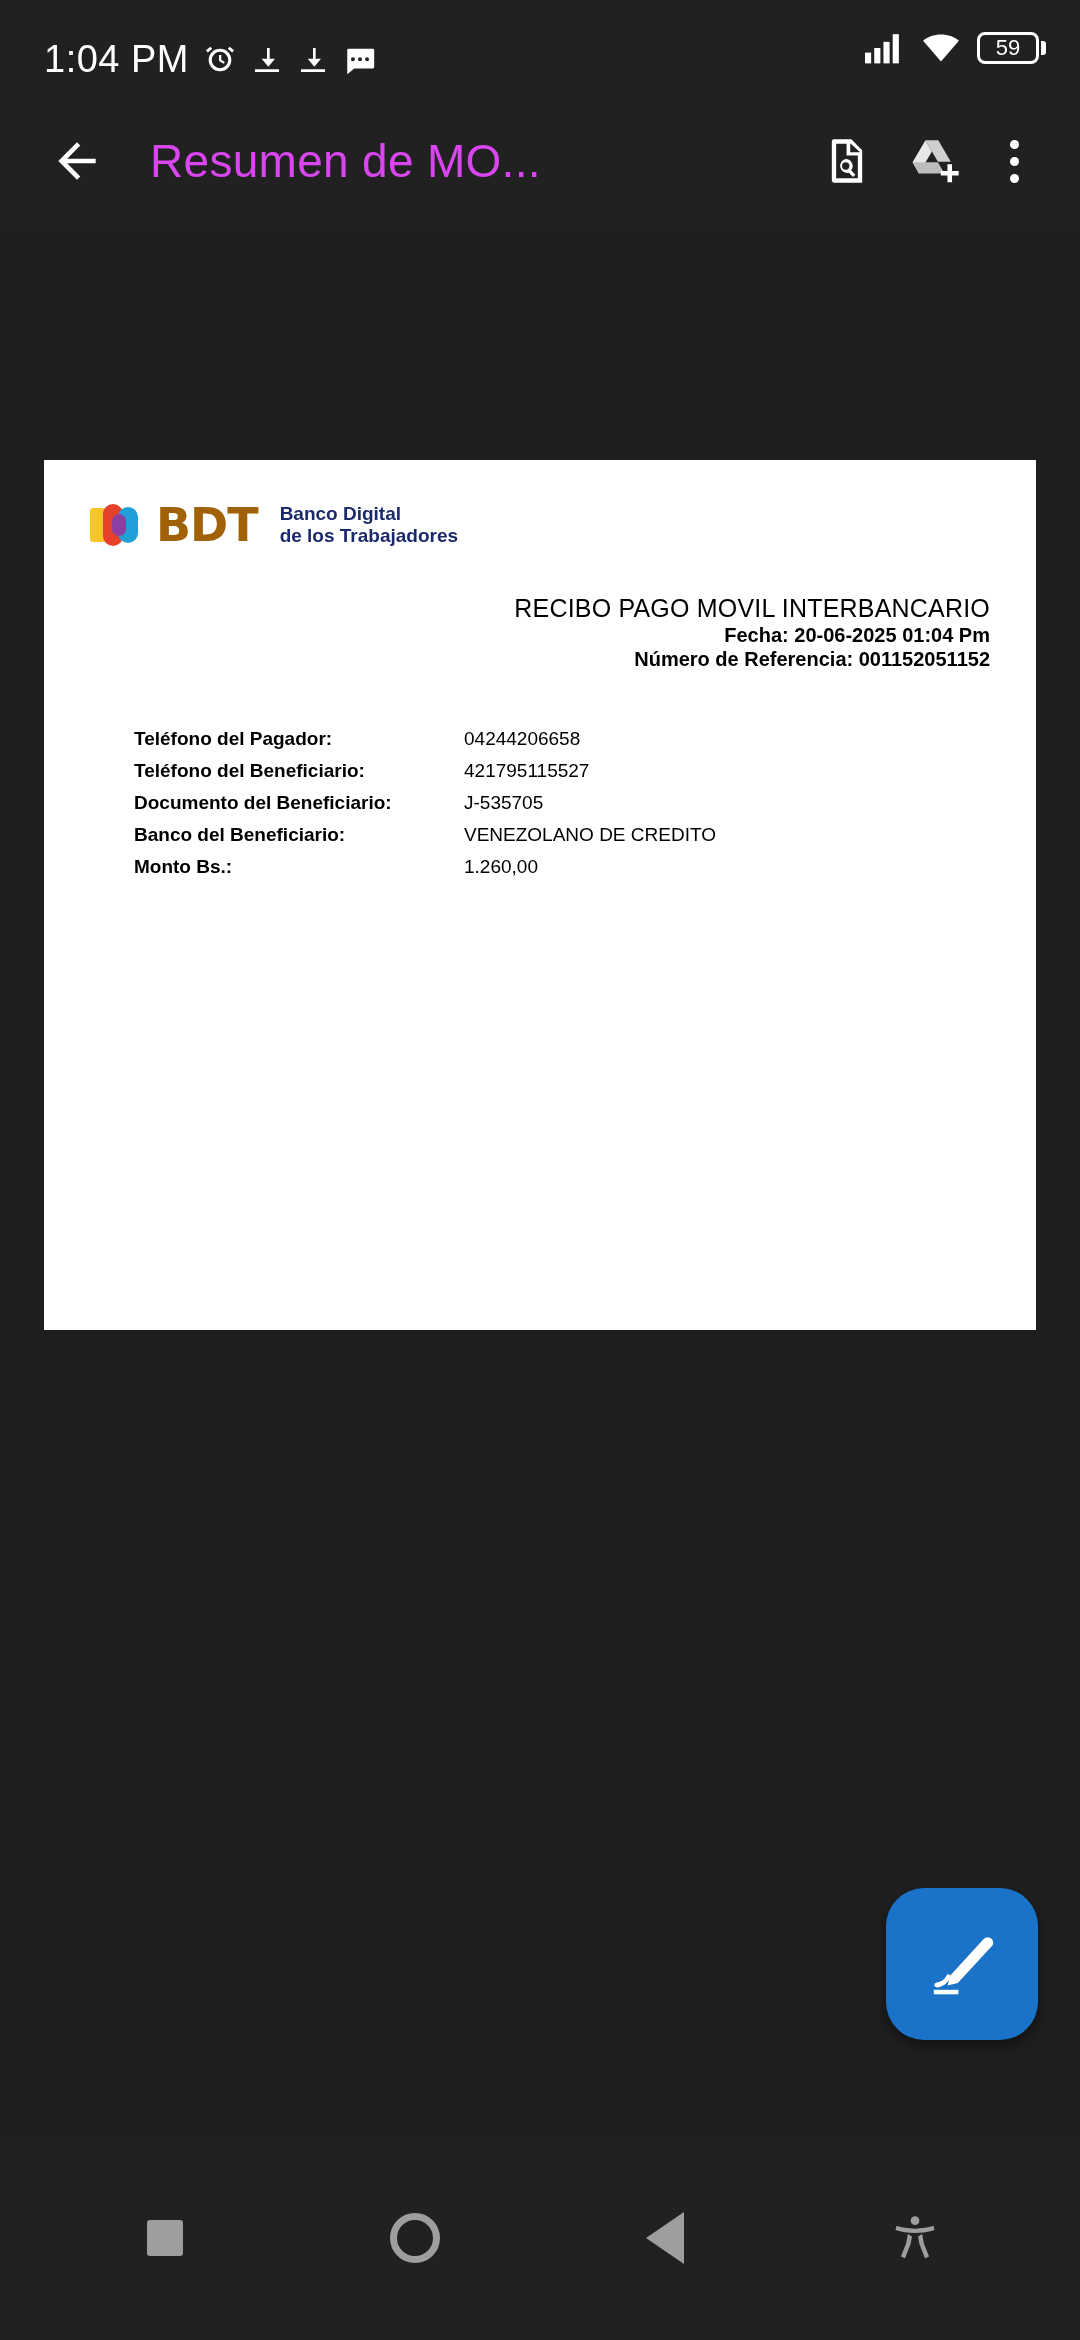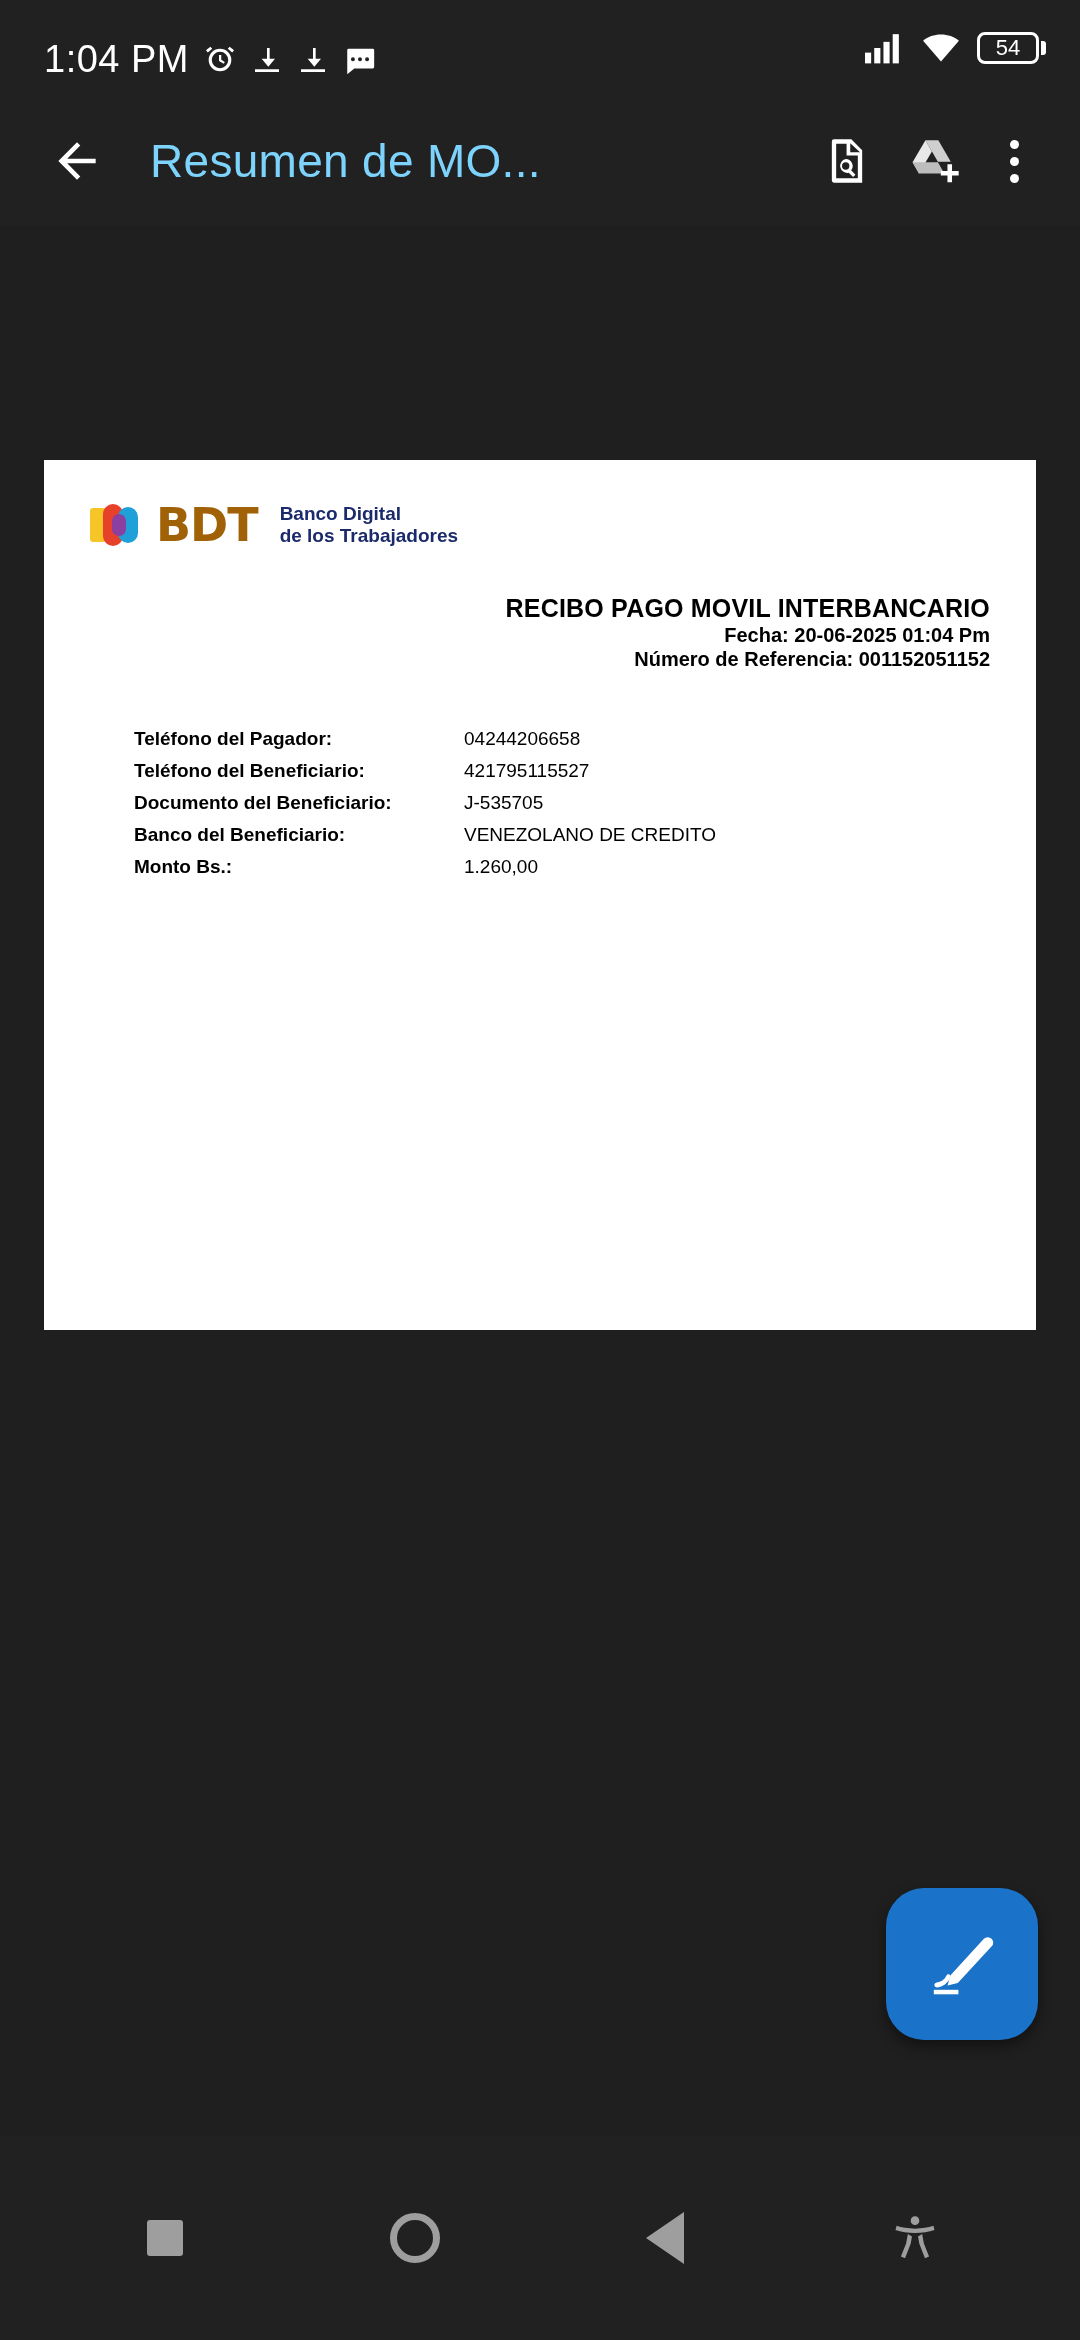--- a/index.html
+++ b/index.html
@@ -79,21 +79,21 @@
   }
   .back-btn {
     width: 74px;
     height: 74px;
     display: flex;
     align-items: center;
     justify-content: center;
     flex: 0 0 auto;
   }
   .app-title {
-    color: #7dd3fc;
+    color: #d946ef;
     font-size: 46px;
     font-weight: 400;
     margin-left: 26px;
     white-space: nowrap;
     overflow: hidden;
     flex: 1 1 auto;
     letter-spacing: 0.3px;
   }
   .bar-action {
     width: 78px;
@@ -181,21 +181,21 @@
   }
 
   
   .receipt-head {
     text-align: right;
     margin-top: 46px;
     color: #000000;
   }
   .receipt-title {
     font-size: 25px;
-    font-weight: bold;
+    font-weight: normal;
     letter-spacing: 0.2px;
   }
   .receipt-sub {
     font-size: 20px;
     font-weight: bold;
     margin-top: 1px;
   }
 
   
   .details {
@@ -314,21 +314,21 @@
       </svg>
     </span>
 
     <span>
       <svg class="icon-white" width="40" height="32" viewBox="0 0 24 20">
         <path d="M12 18.5l11.2-13C20.2 3 16.3 1.6 12 1.6S3.8 3 .8 5.5L12 18.5z"></path>
       </svg>
     </span>
 
     <span class="battery">
-      <span class="battery-body">54</span>
+      <span class="battery-body">59</span>
       <span class="battery-cap"></span>
     </span>
   </div>
 </div>
 
 <div class="app-bar">
   <div class="back-btn">
     <svg class="icon-white" width="56" height="56" viewBox="0 0 24 24">
       <path d="M20 11H7.8l5.6-5.6L12 4l-8 8 8 8 1.4-1.4L7.8 13H20z"></path>
     </svg>

